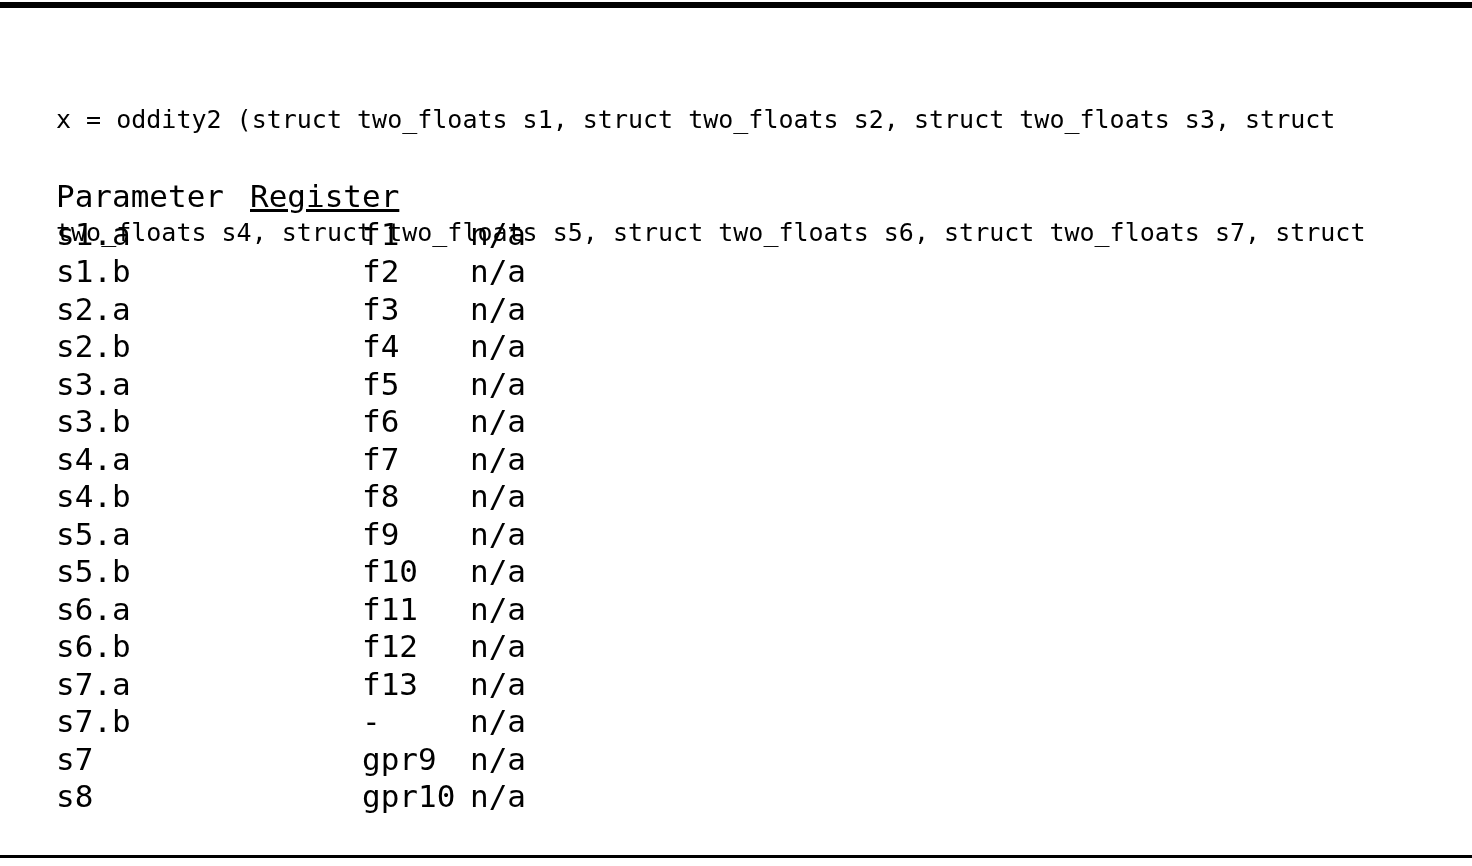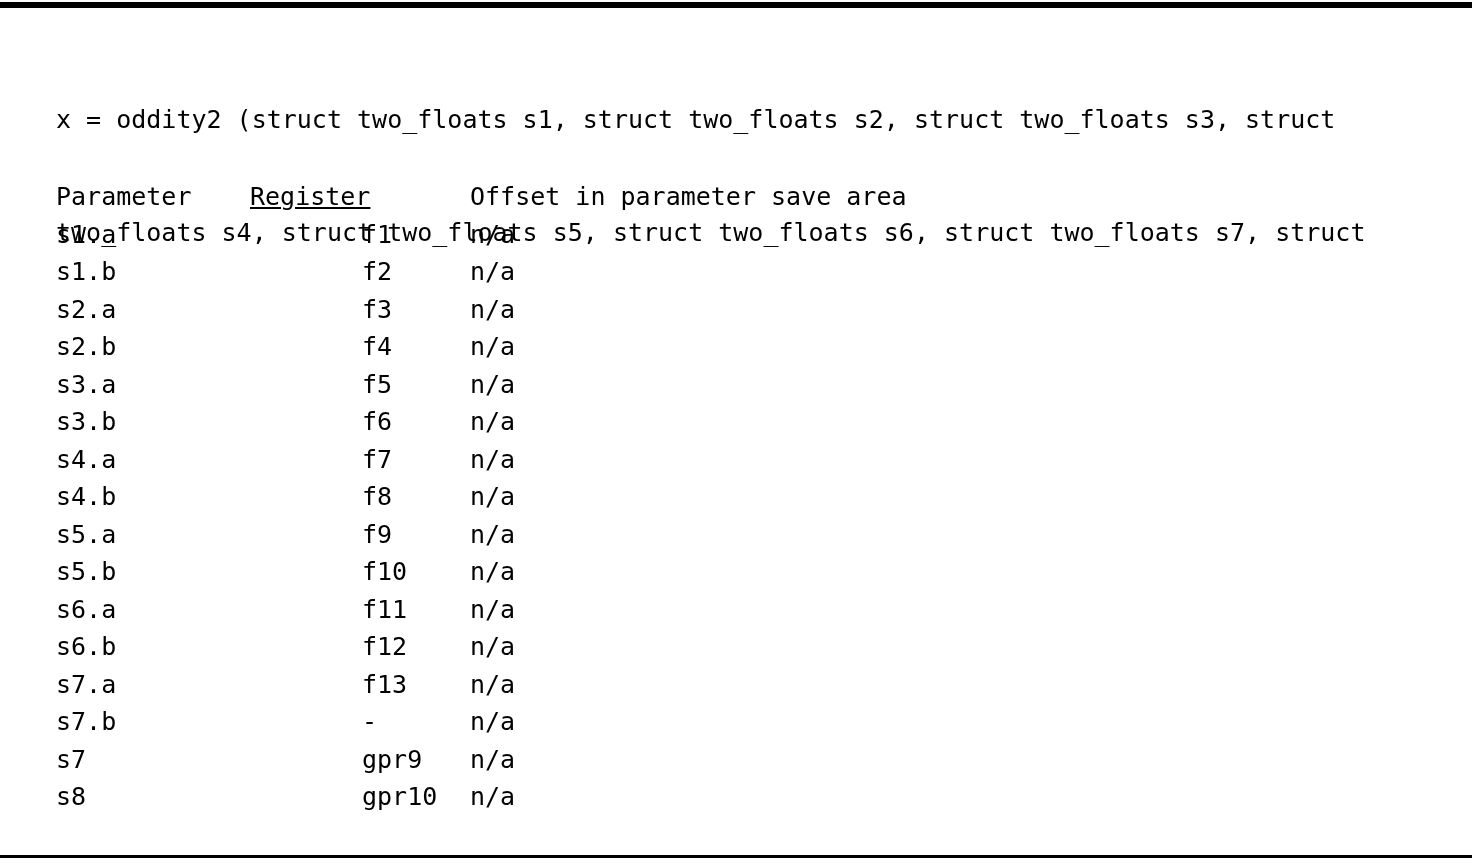--- a/index.html
+++ b/index.html
@@ -59,21 +59,21 @@
   .reg-table {
     position: absolute;
     left: 0;
     top: 178px;
     width: 1472px;
   }
   .reg-row {
     position: relative;
     height: 37.5px;
     line-height: 37.5px;
-    font-size: 25px;
+    font-size: 31px;
     white-space: pre;
   }
   .col-param {
     position: absolute;
     left: 56px;
     top: 0;
     white-space: pre;
   }
   .col-reg-head {
     position: absolute;
@@ -105,21 +105,20 @@
   <div class="code-block">
     <span class="signature-line">x = oddity2 (struct two_floats s1, struct two_floats s2, struct two_floats s3, struct</span>
     <span class="signature-line">two_floats s4, struct two_floats s5, struct two_floats s6, struct two_floats s7, struct</span>
   </div>
 
   <div class="reg-table">
 
     <div class="reg-row">
       <span class="col-param">Parameter</span>
       <span class="col-reg-head">Register</span>
-      <span class="col-offset">Offset in parameter save area</span>
     </div>
 
     <div class="reg-row">
       <span class="col-param">s1.a</span>
       <span class="col-reg">f1</span>
       <span class="col-offset">n/a</span>
     </div>
     <div class="reg-row">
       <span class="col-param">s1.b</span>
       <span class="col-reg">f2</span>

